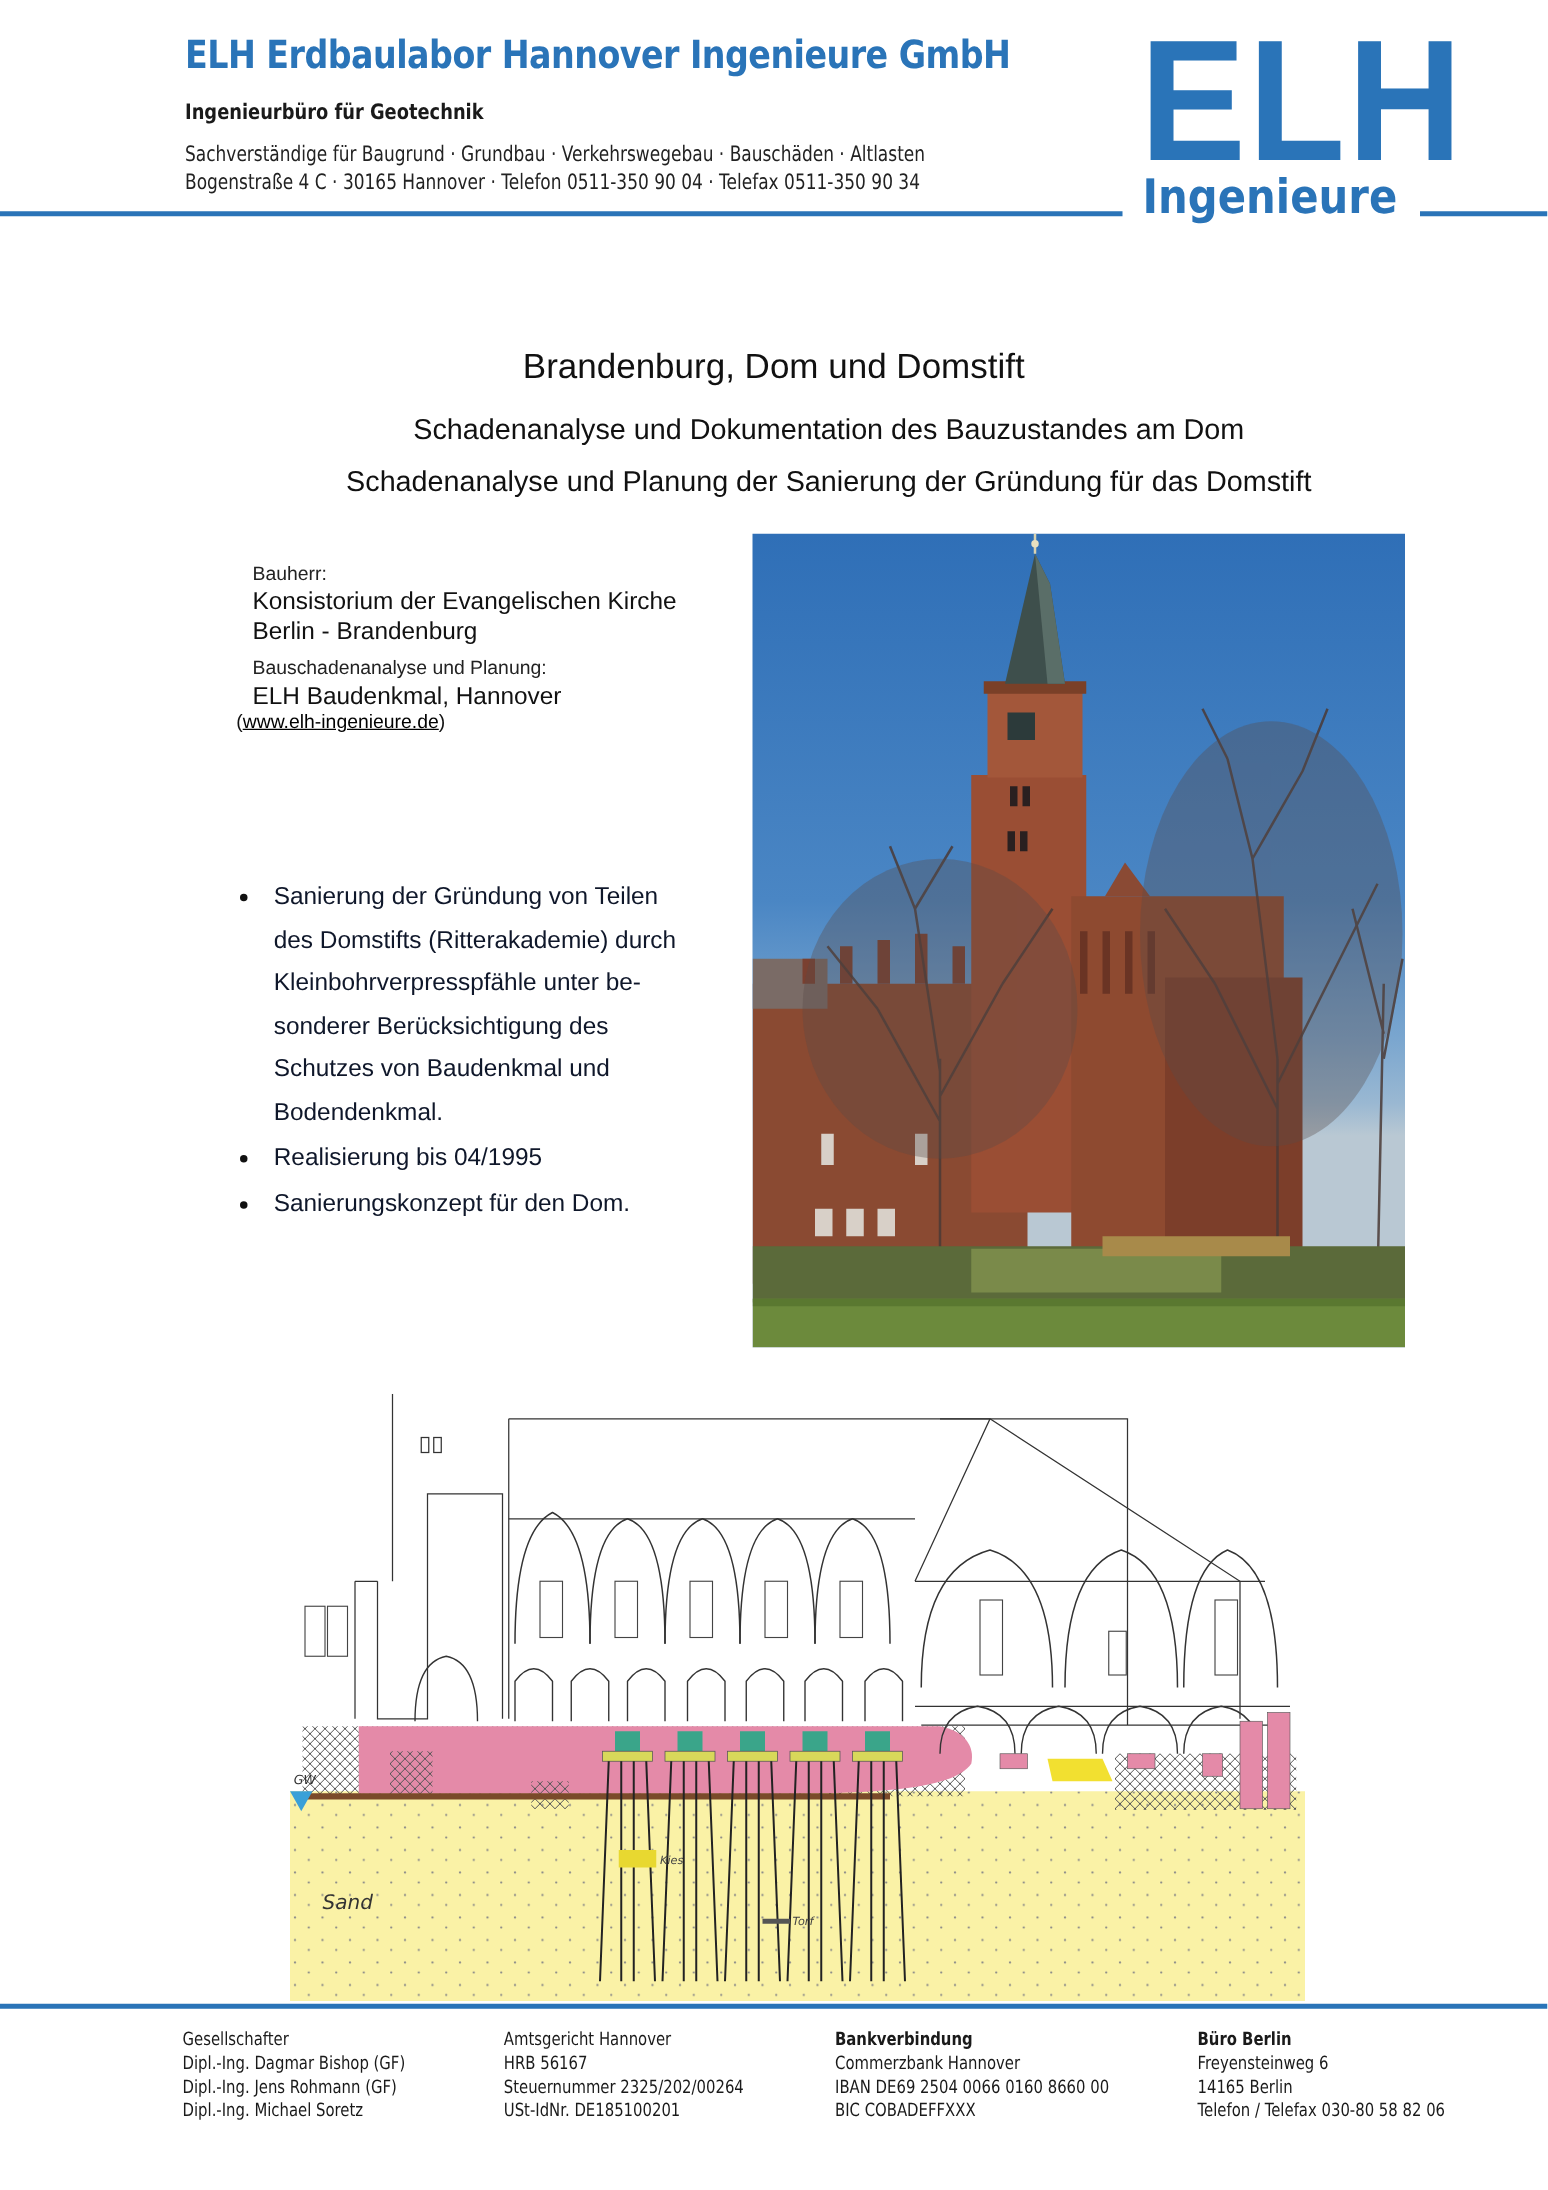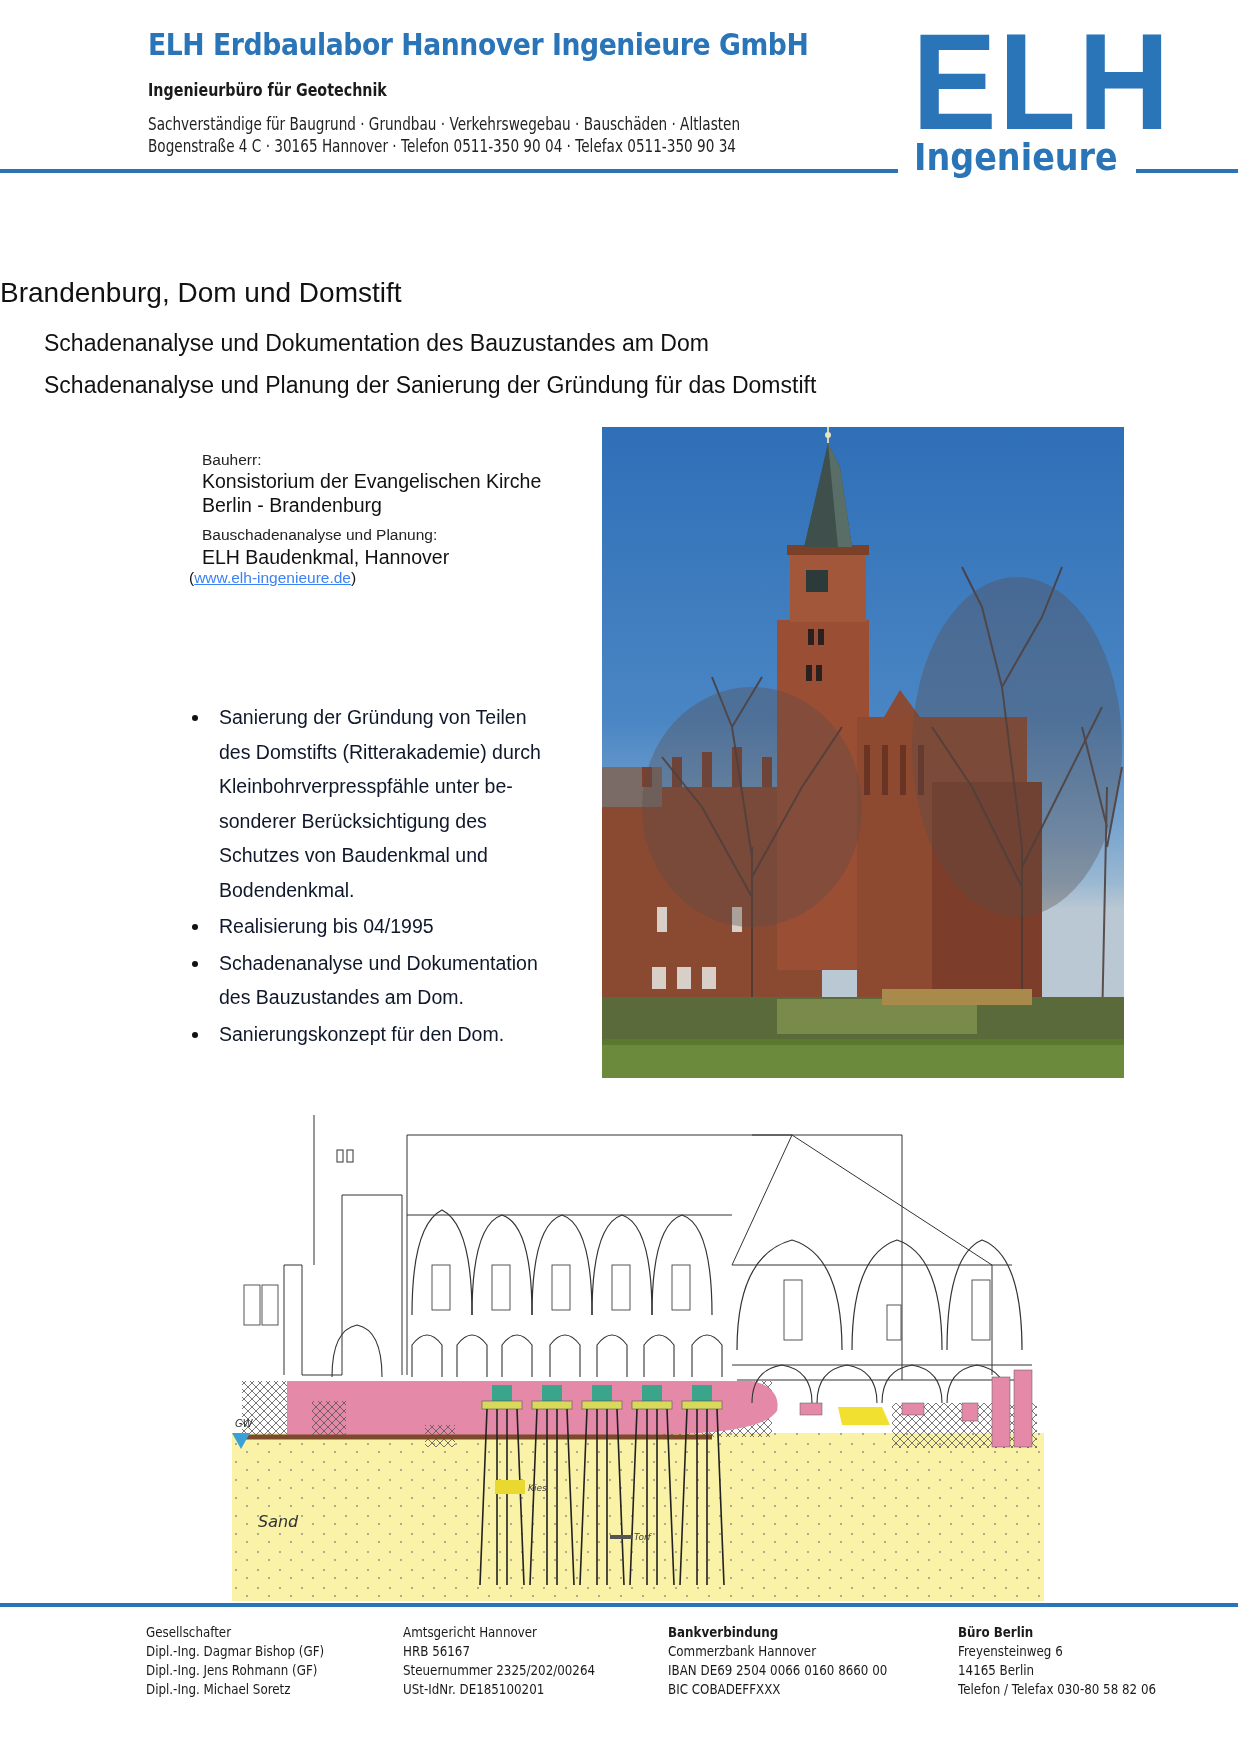--- a/index.html
+++ b/index.html
@@ -37,36 +37,36 @@
       letter-spacing: 2px; transform: scaleX(0.92); transform-origin: left top;
     }
     .logo-ing {
       position: absolute; left: 914px; top: 134px;
       font-family: "DejaVu Sans", sans-serif; font-weight: bold;
       font-size: 38px; line-height: 46px; color: #2a74b8;
       transform: scaleX(0.88); transform-origin: left top; white-space: nowrap;
     }
 
     
-    .title-block { position: absolute; left: 0; width: 1238px; text-align: left; }
+    .title-block { position: absolute; left: 0; width: 1238px; text-align: center; }
     .page-title { top: 277px; font-size: 28px; color: #111; }
     .subtitle  { font-size: 23px; color: #111; margin-left: 44px; }
     .subtitle.s1 { top: 330px; }
     .subtitle.s2 { top: 372px; }
 
     
     .info { position: absolute; left: 202px; }
     .info-label { font-size: 15.5px; color: #222; }
     .info-value { font-size: 19.5px; color: #111; line-height: 24px; }
     .lbl1 { top: 451px; }
     .val1 { top: 469px; }
     .lbl2 { top: 526px; }
     .val2 { top: 545px; }
     .link-line { position: absolute; left: 189px; top: 569px; font-size: 15.5px; color: #111; }
-    .link-line a { color: #3b82f6; text-decoration: underline; }
+    .link-line a { color: #000000; text-decoration: underline; }
 
     
     .bullets { position: absolute; left: 190px; top: 700px; width: 400px; list-style: none; }
     .bullets li { position: relative; padding-left: 29px; font-size: 19.5px; line-height: 34.5px; color: #0f172a; margin-bottom: 2px; }
     .bullets li .dot { position: absolute; left: 2px; top: 15px; width: 6px; height: 6px; border-radius: 50%; background: #111; }
 
     
     .photo { position: absolute; left: 602px; top: 427px; width: 522px; height: 651px; overflow: hidden;
       background: linear-gradient(180deg, #2f6fb7 0%, #4a86c4 45%, #7aa6cf 62%, #9ab8d2 70%, #b9c8d3 74%); }
     .photo svg { display: block; }
@@ -119,25 +119,20 @@
     <div>sonderer Berücksichtigung des</div>
     <div>Schutzes von Baudenkmal und</div>
     <div>Bodendenkmal.</div>
   </li>
   <li>
     <span class="dot"></span>
     <div>Realisierung bis 04/1995</div>
   </li>
   <li>
     <span class="dot"></span>
-    <div>Schadenanalyse und Dokumentation</div>
-    <div>des Bauzustandes am Dom.</div>
-  </li>
-  <li>
-    <span class="dot"></span>
     <div>Sanierungskonzept für den Dom.</div>
   </li>
 </ul>
 
 <div class="photo">
   <svg width="522" height="651" viewBox="0 0 522 651">
 
     <rect x="0" y="360" width="220" height="240" fill="#8a4a32"></rect>
     <rect x="0" y="340" width="60" height="40" fill="#7a6b66"></rect>
     <g fill="#7a4030">

